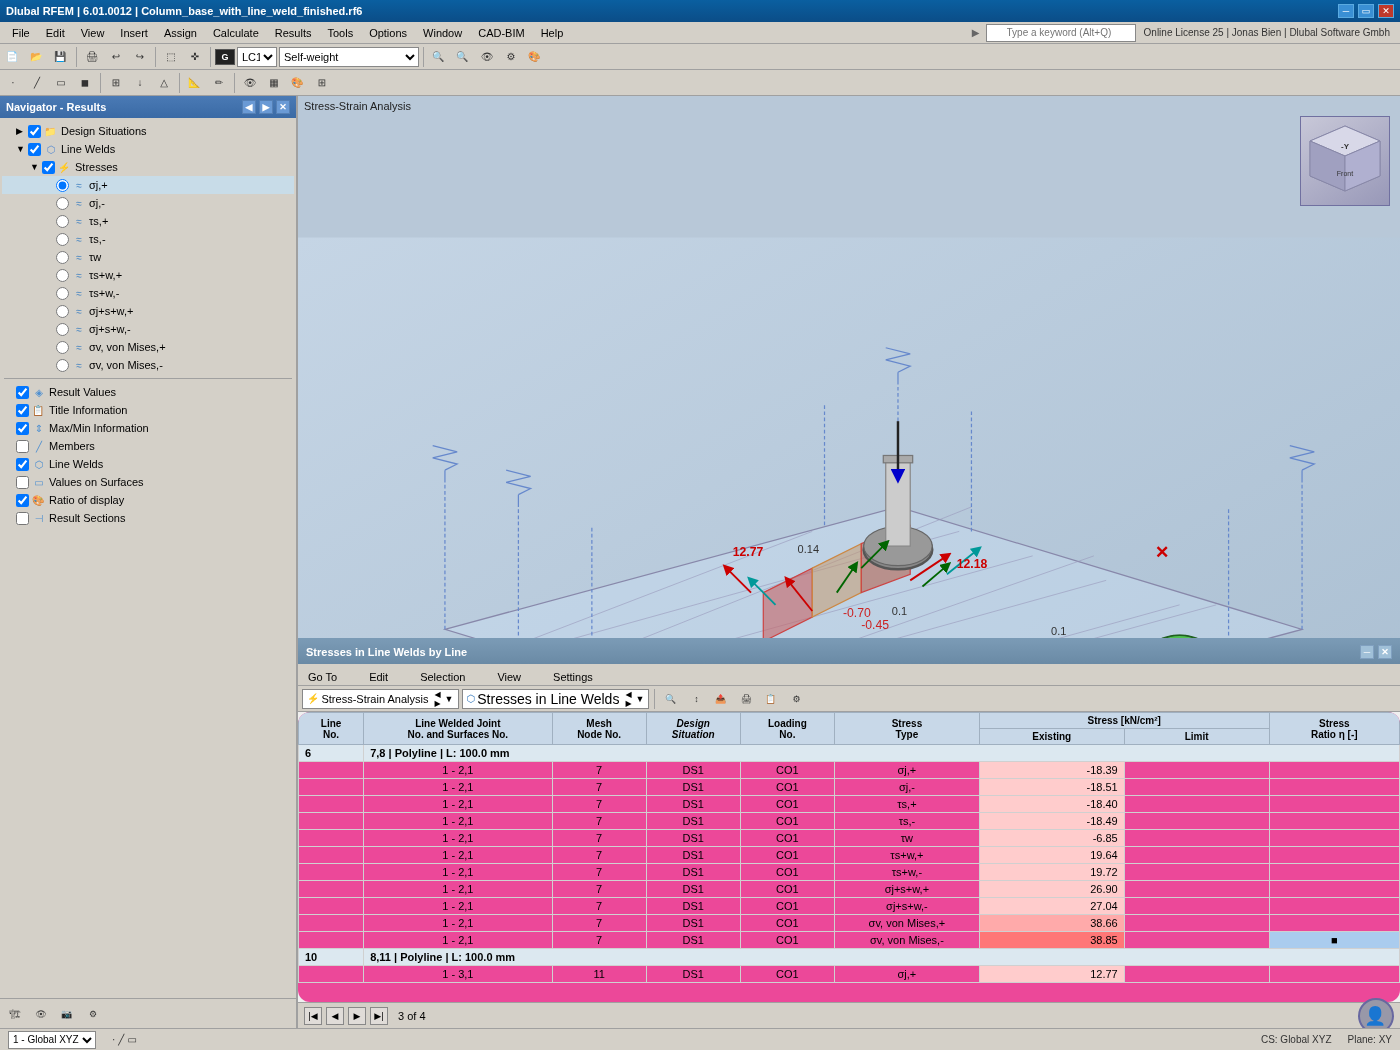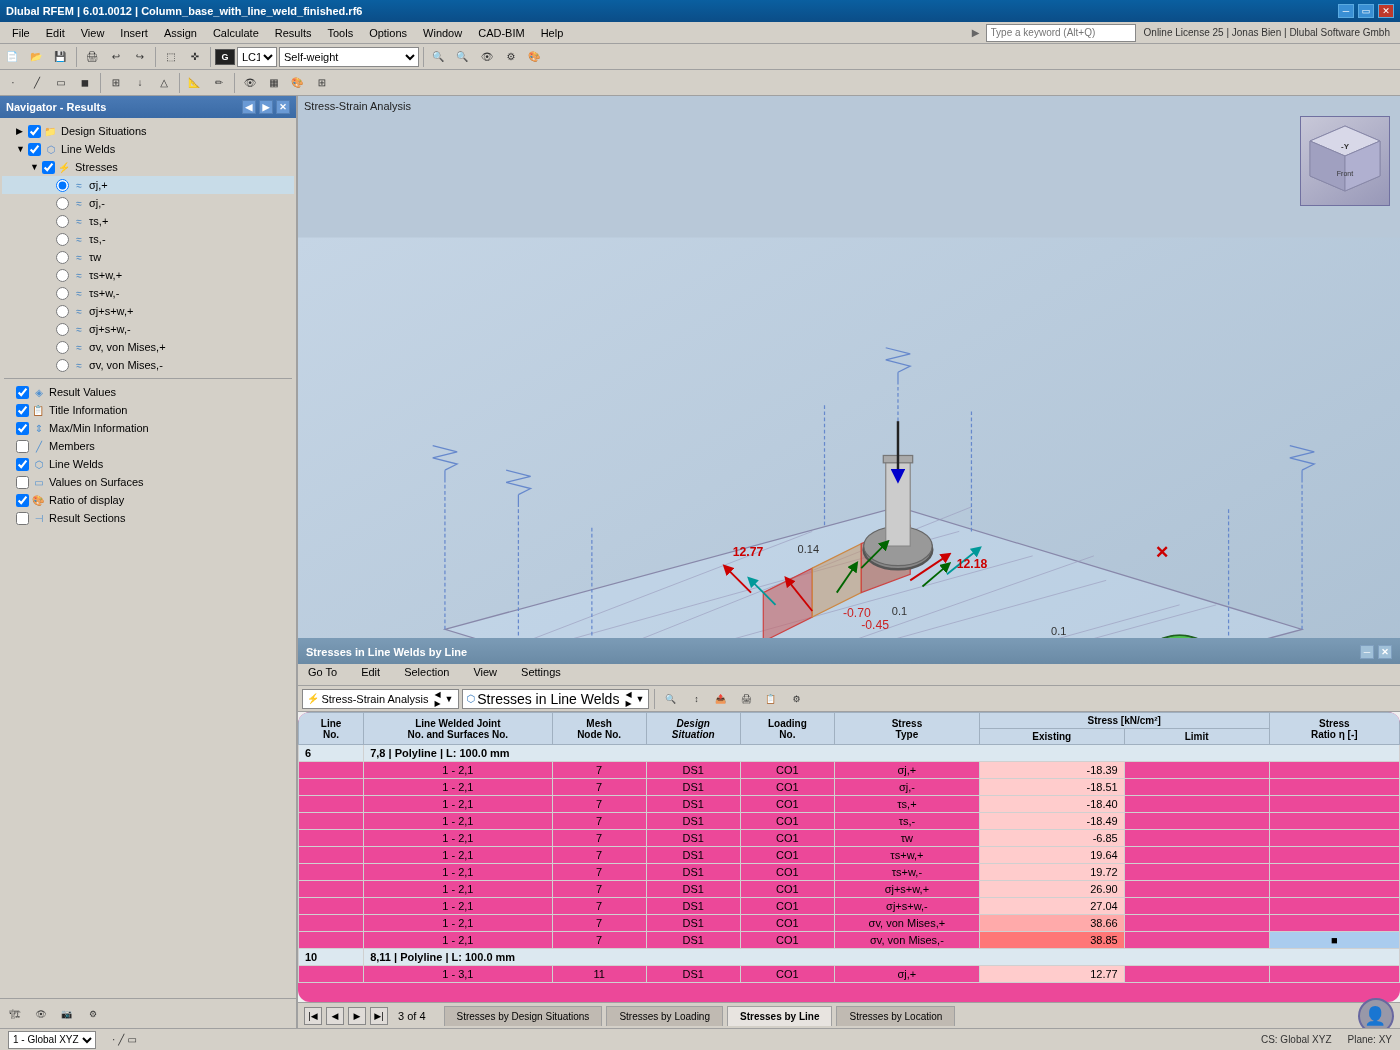--- a/index.html
+++ b/index.html
@@ -277,21 +277,21 @@
   <div class="menu-item">Calculate</div>
   <div class="menu-item">Results</div>
   <div class="menu-item">Tools</div>
   <div class="menu-item">Options</div>
   <div class="menu-item">Window</div>
   <div class="menu-item">CAD-BIM</div>
   <div class="menu-item">Help</div>
   <div style="flex:1"></div>
   <div style="display:flex;align-items:center;gap:6px;margin-right:8px;">
     <span style="color:#666;font-size:10px;">▶ </span>
-    <input type="text" style="width: 150px; height: 18px; border: 1px solid rgb(136, 136, 136); font-size: 10px; padding: 0px 4px;" placeholder="Type a keyword (Alt+Q)">
+    <input type="text" style="width: 150px; height: 18px; border: 1px solid rgb(136, 136, 136); font-size: 10px; padding: 0px 20px;" placeholder="Type a keyword (Alt+Q)">
   </div>
   <div style="font-size:10px;color:#333;margin-right:6px;">Online License 25 | Jonas Bien | Dlubal Software Gmbh</div>
 </div>
 
 <div class="toolbar" style="height:26px;">
   <div class="toolbar-btn">📄</div>
   <div class="toolbar-btn">📂</div>
   <div class="toolbar-btn">💾</div>
   <div class="toolbar-separator"></div>
   <div class="toolbar-btn">🖨</div>
@@ -630,21 +630,21 @@
     <div id="results-panel" style="position:absolute; bottom:0; left:0; right:0; height:390px; background:#f0f0f0; border-top:2px solid #7a9ab5; z-index:10; display:flex; flex-direction:column;">
 
       <div id="results-header" style="height:24px; background:linear-gradient(to bottom,#7a9ab5,#6a8aa5); display:flex; align-items:center; justify-content:space-between; padding:0 8px; color:white; font-size:11px; font-weight:bold; flex-shrink:0;">
         <span>Stresses in Line Welds by Line</span>
         <div style="display:flex; gap:4px;">
           <div style="width:14px;height:14px;background:#a0c0d8;border:1px solid #80a0c0;display:flex;align-items:center;justify-content:center;font-size:9px;color:white;cursor:pointer;">─</div>
           <div style="width:14px;height:14px;background:#a0c0d8;border:1px solid #80a0c0;display:flex;align-items:center;justify-content:center;font-size:9px;color:white;cursor:pointer;">✕</div>
         </div>
       </div>
 
-      <div id="results-menu-bar" style="height:22px; background:#d4d0c8; display:flex; align-items:flex-start; padding:0 4px; border-bottom:1px solid #a0a0a0; gap:12px; flex-shrink:0;">
+      <div id="results-menu-bar" style="height:22px; background:#d4d0c8; display:flex; align-items:flex-end; padding:0 4px; border-bottom:1px solid #a0a0a0; gap:20px; flex-shrink:0;">
         <div class="rmenu-item">Go To</div>
         <div class="rmenu-item">Edit</div>
         <div class="rmenu-item">Selection</div>
         <div class="rmenu-item">View</div>
         <div class="rmenu-item">Settings</div>
       </div>
 
       <div id="results-toolbar" style="height:26px; background:#d4d0c8; display:flex; align-items:center; padding:0 4px; border-bottom:1px solid #a0a0a0; gap:3px; flex-shrink:0;">
         <div style="display:flex;align-items:center;background:white;border:1px solid #888;height:20px;padding:0 4px;gap:2px;">
           <span style="color:#d44020;font-size:10px;">⚡</span>
@@ -839,26 +839,20 @@
           </tbody>
         </table>
       </div>
 
       <div id="pagination" style="height:26px; background:#d4d0c8; display:flex; align-items:center; padding:0 6px; gap:4px; border-top:1px solid #a0a0a0; flex-shrink:0;">
         <div class="page-btn">|◀</div>
         <div class="page-btn">◀</div>
         <div class="page-btn">▶</div>
         <div class="page-btn">▶|</div>
         <div class="page-info">3 of 4</div>
-        <div style="margin-left:8px; display:flex; gap:2px;">
-          <div class="btab">Stresses by Design Situations</div>
-          <div class="btab">Stresses by Loading</div>
-          <div class="btab active">Stresses by Line</div>
-          <div class="btab">Stresses by Location</div>
-        </div>
 
         <div style="margin-left:auto; width:36px; height:36px; border-radius:50%; background:#9898a8; border:2px solid #6868a0; display:flex; align-items:center; justify-content:center; overflow:hidden;">
           <span style="font-size:18px;">👤</span>
         </div>
       </div>
 
     </div>
 
   </div>
 

